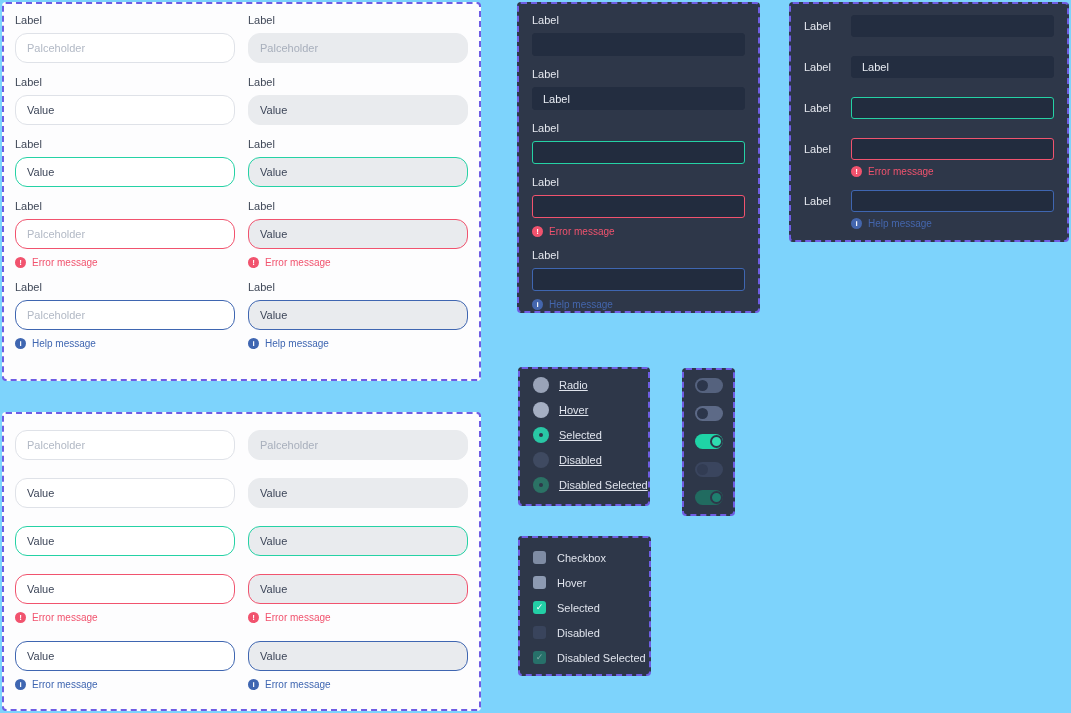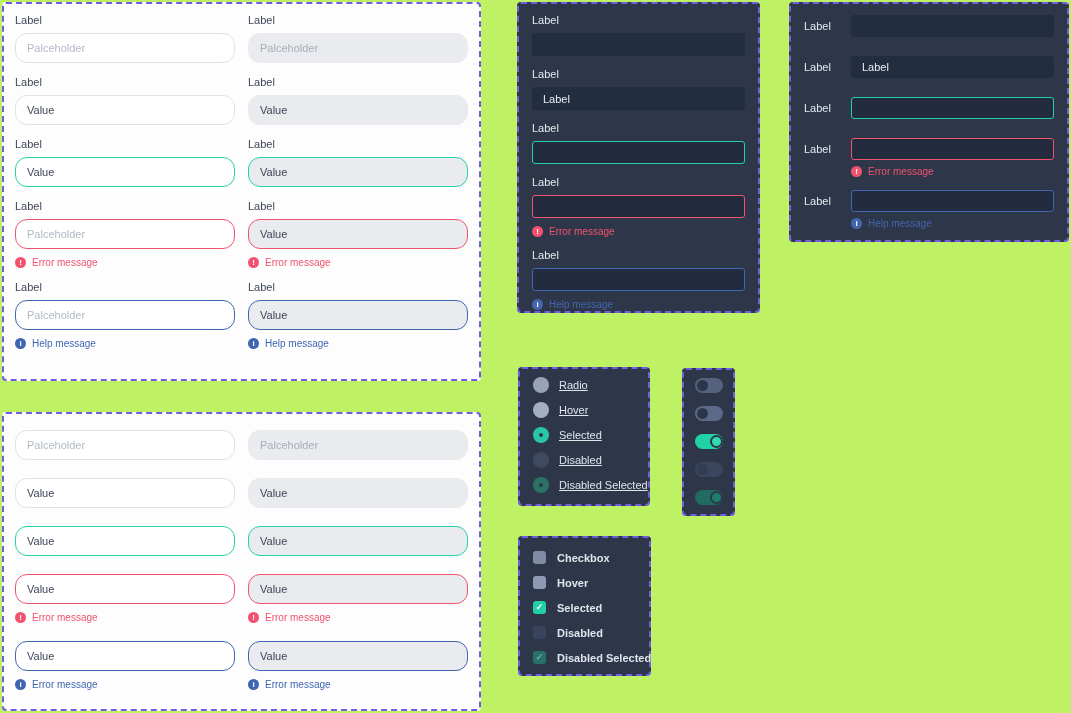--- a/index.html
+++ b/index.html
@@ -1,16 +1,16 @@
 <!DOCTYPE html>
 <html><head>
 <meta charset="utf-8">
 <style>
   html,body{margin:0;padding:0;background:#000;}
-  #stage{position:relative;width:1071px;height:713px;background:#bef264;overflow:hidden;
+  #stage{position:relative;width:1071px;height:713px;background:#7dd3fc;overflow:hidden;
          font-family:"Liberation Sans",sans-serif;}
   .panel{position:absolute;border:2px dashed #6f5de4;border-radius:4px;box-sizing:border-box;}
   .light{background:#fdfdfe;}
   .dark{background:#2e3749;}
 
   
   #pA{left:2px;top:2px;width:479px;height:379px;padding:10px 11px;}
   #pB{left:2px;top:412px;width:479px;height:299px;padding:16px 11px;}
   .cols{display:grid;grid-template-columns:220px 220px;column-gap:13px;}
   .fg{margin-bottom:13px;}
@@ -72,21 +72,21 @@
   .tg.t-off{background:#55627e;} .tg.t-off .knob{left:2px;top:2px;width:11px;height:11px;background:#2c364b;}
   .tg.t-hover{background:#5d6a87;} .tg.t-hover .knob{left:2px;top:2px;width:11px;height:11px;background:#2c364b;}
   .tg.t-on{background:#1fd3a6;} .tg.t-on .knob{right:0px;top:1px;width:13px;height:13px;
       box-sizing:border-box;background:#2fdcb0;border:2px solid #2e3749;}
   .tg.t-disabled{background:#3a455e;} .tg.t-disabled .knob{left:2px;top:2px;width:11px;height:11px;background:#323c53;}
   .tg.t-disabled-on{background:#216b60;} .tg.t-disabled-on .knob{right:0px;top:1px;width:13px;height:13px;
       box-sizing:border-box;background:#1f7f6f;border:2px solid #2e3749;}
 
   
   #pG{left:518px;top:536px;width:133px;height:140px;padding:13px 13px;}
-  .copt{display:flex;align-items:center;gap:11px;height:13px;margin-bottom:12px;font-weight:bold;}
+  .copt{display:flex;align-items:center;gap:11px;height:13px;margin-bottom:12px;}
   .copt .olabel{font-size:11px;color:#e0e4ed;white-space:nowrap;}
   .cbx{flex:none;width:13px;height:13px;border-radius:3px;display:flex;align-items:center;
        justify-content:center;font-size:9px;line-height:1;color:#fff;}
   .cbx.c-default{background:#7f8ca4;}
   .cbx.c-hover{background:#8d9ab2;}
   .cbx.c-selected{background:#23cfa6;}
   .cbx.c-disabled{background:#39445c;}
   .cbx.c-disabled-selected{background:#27716a;color:rgba(255,255,255,0.4);}
 </style>
 </head>

